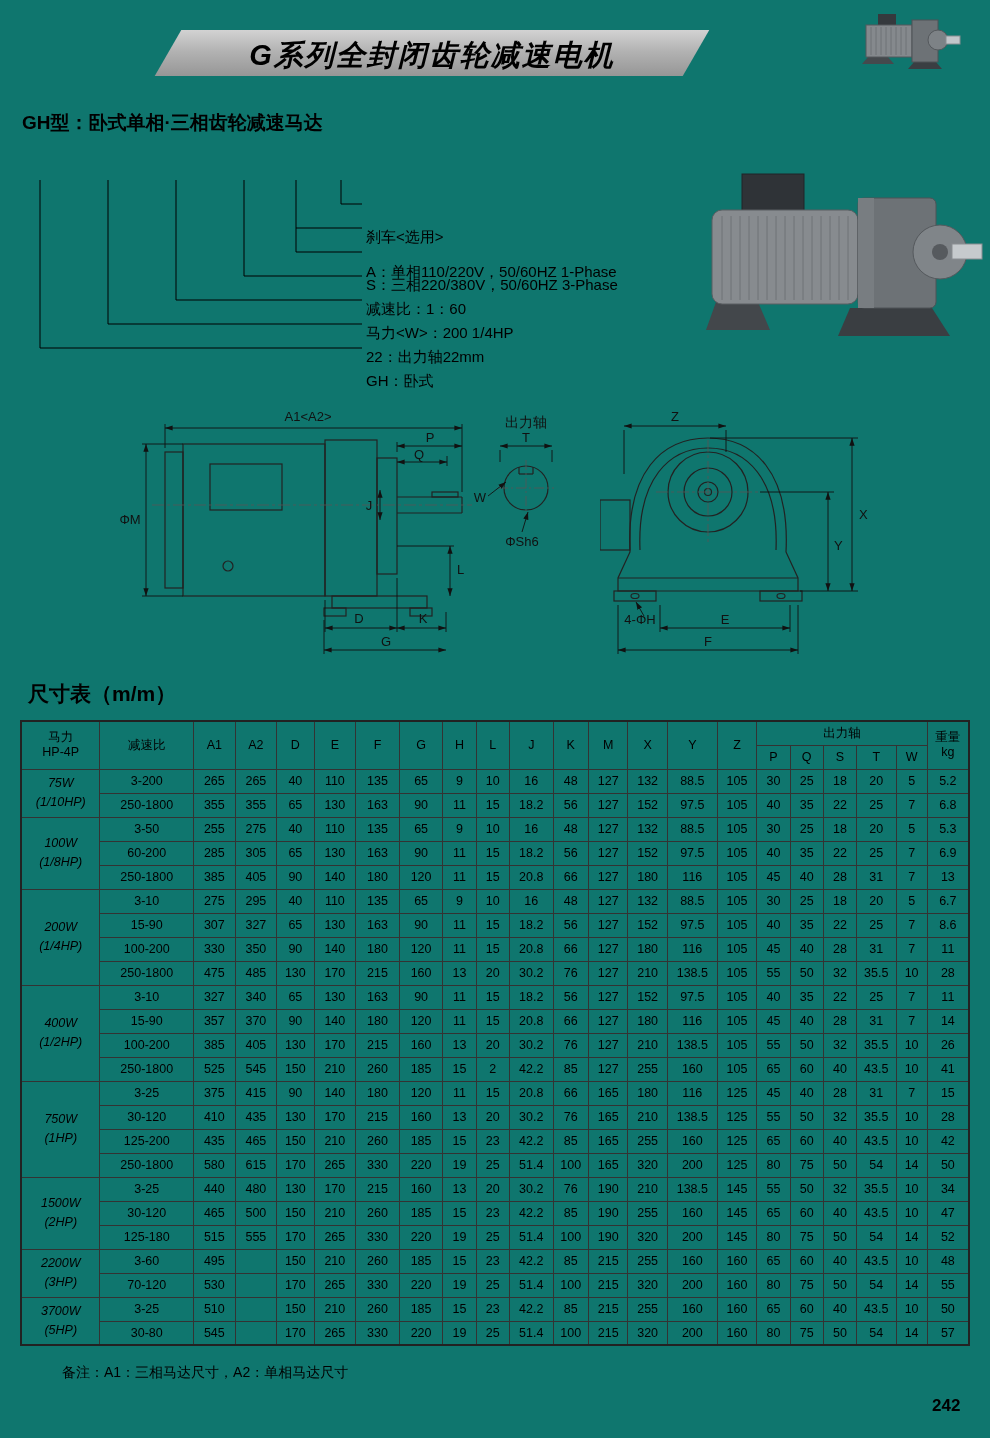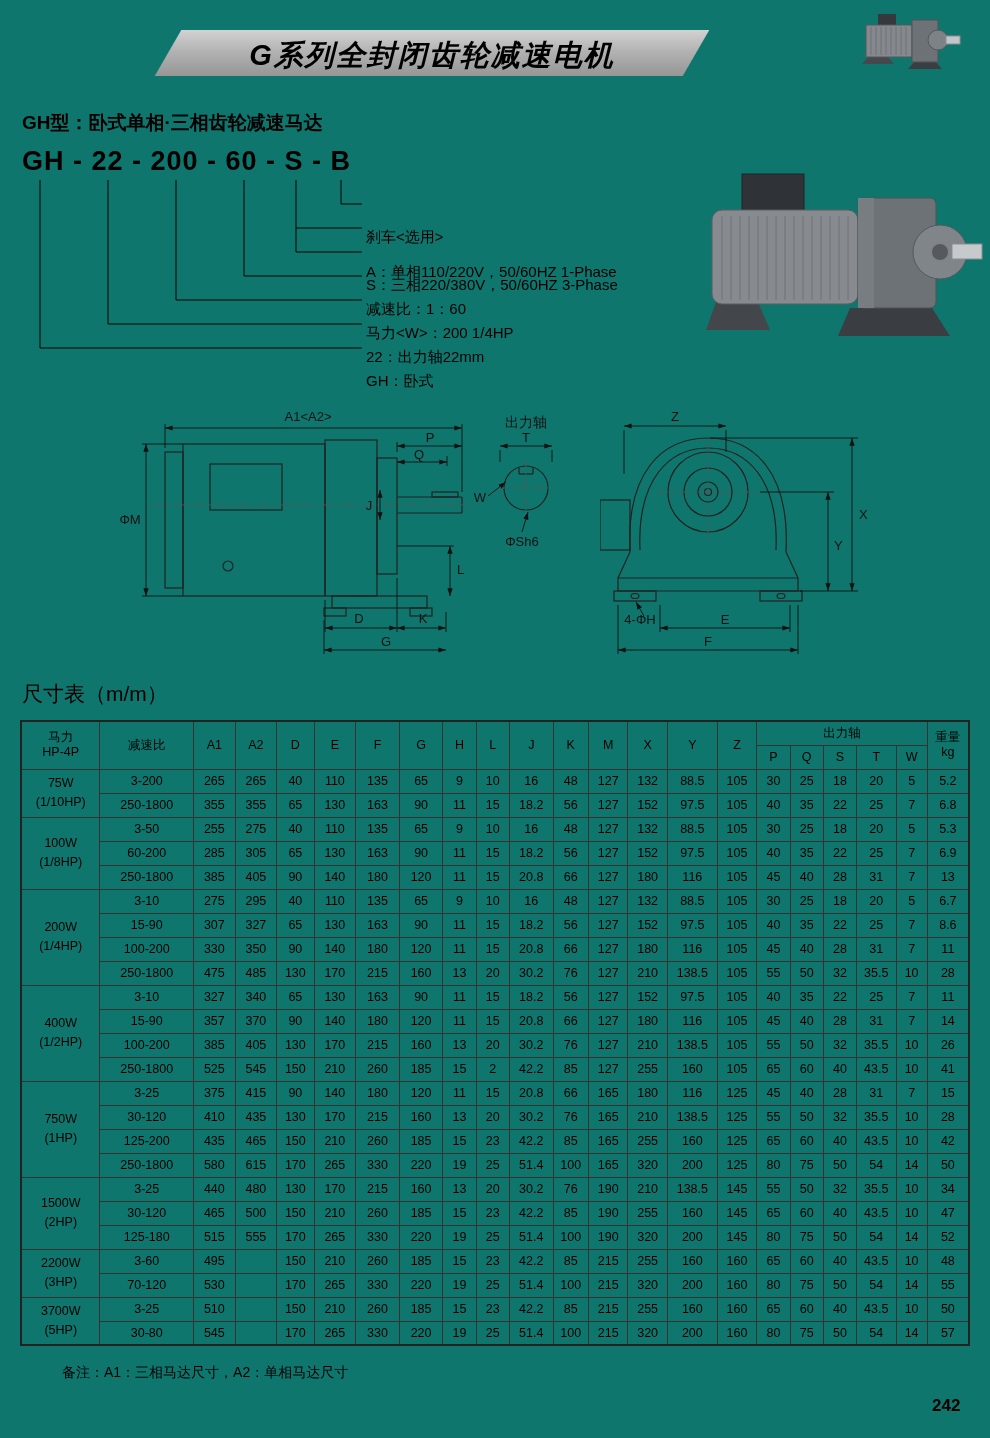--- a/index.html
+++ b/index.html
@@ -15,28 +15,28 @@
   .banner-title { position:absolute; left:168px; top:36px; width:528px; text-align:center;
                   font-size:29px; font-weight:bold; font-style:italic; letter-spacing:2px; color:#000; }
 
   .subtitle { position:absolute; left:22px; top:110px; font-size:19px; font-weight:bold; color:#000; }
   .model-code { position:absolute; left:22px; top:146px; font-size:27px; font-weight:bold;
                 letter-spacing:1px; color:#000; white-space:nowrap; }
   .callout { position:absolute; left:366px; font-size:15px; white-space:nowrap; color:#000;margin-top:32px; }
 
   svg text { font-family:"Liberation Sans","DejaVu Sans",sans-serif; font-size:13px; fill:#111; }
 
-  .table-title { position:absolute; left:22px; top:680px; font-size:21px; font-weight:normal; color:#000; }
+  .table-title { position:absolute; left:28px; top:680px; font-size:21px; font-weight:bold; color:#000; }
 
   table.dim-table { position:absolute; left:20px; top:720px; width:950px;
                     border-collapse:collapse; table-layout:fixed; border:2px solid #222; }
   .dim-table th, .dim-table td { border:1px solid #333; text-align:center; vertical-align:middle;
                     font-size:12.5px; font-weight:normal; padding:0 1px; height:24px; color:#000; }
   .dim-table thead th { height:24px; line-height:1.15; }
-  .power-cell div { line-height:1.5; }
+  .power-cell div { line-height:1.5;font-style:italic; }
   .header-two-line div { line-height:1.2; }
 
   .footer-note { position:absolute; left:26px; top:1364px; font-size:14px; color:#000;margin-left:36px; }
   .page-number { position:absolute; left:932px; top:1396px; font-size:17px; font-weight:bold; color:#000; }
 </style>
 </head>
 <body>
 
 <div class="page">
 
@@ -50,21 +50,20 @@
       <rect x="20" y="2" width="18" height="12" fill="#35393d"></rect>
       <rect x="8" y="13" width="46" height="32" fill="#85898d" stroke="#55595d"></rect>
       <path d="M13,15V43 M18,15V43 M23,15V43 M28,15V43 M33,15V43 M38,15V43 M43,15V43 M48,15V43" stroke="#6e7276" fill="none"></path>
       <rect x="54" y="8" width="26" height="42" fill="#6d7276" stroke="#4e5256"></rect>
       <circle cx="80" cy="28" r="10" fill="#7d8286" stroke="#55595d"></circle>
       <rect x="88" y="24" width="14" height="8" fill="#c2c6ca" stroke="#8a8e92"></rect>
     </g>
   </svg>
 
   <div class="subtitle">GH型：卧式单相·三相齿轮减速马达</div>
-  <div class="model-code">GH - 22 - 200 - 60 - S - B</div>
 
   <svg class="abs" style="left:0;top:168px" width="700" height="200" viewBox="0 0 700 200">
     <g stroke="#000" stroke-width="1" fill="none">
       <path d="M341,12 V36 H362"></path>
       <path d="M296,12 V84"></path>
       <path d="M296,60 H362"></path>
       <path d="M296,84 H362"></path>
       <path d="M244,12 V108 H362"></path>
       <path d="M176,12 V132 H362"></path>
       <path d="M108,12 V156 H362"></path>

